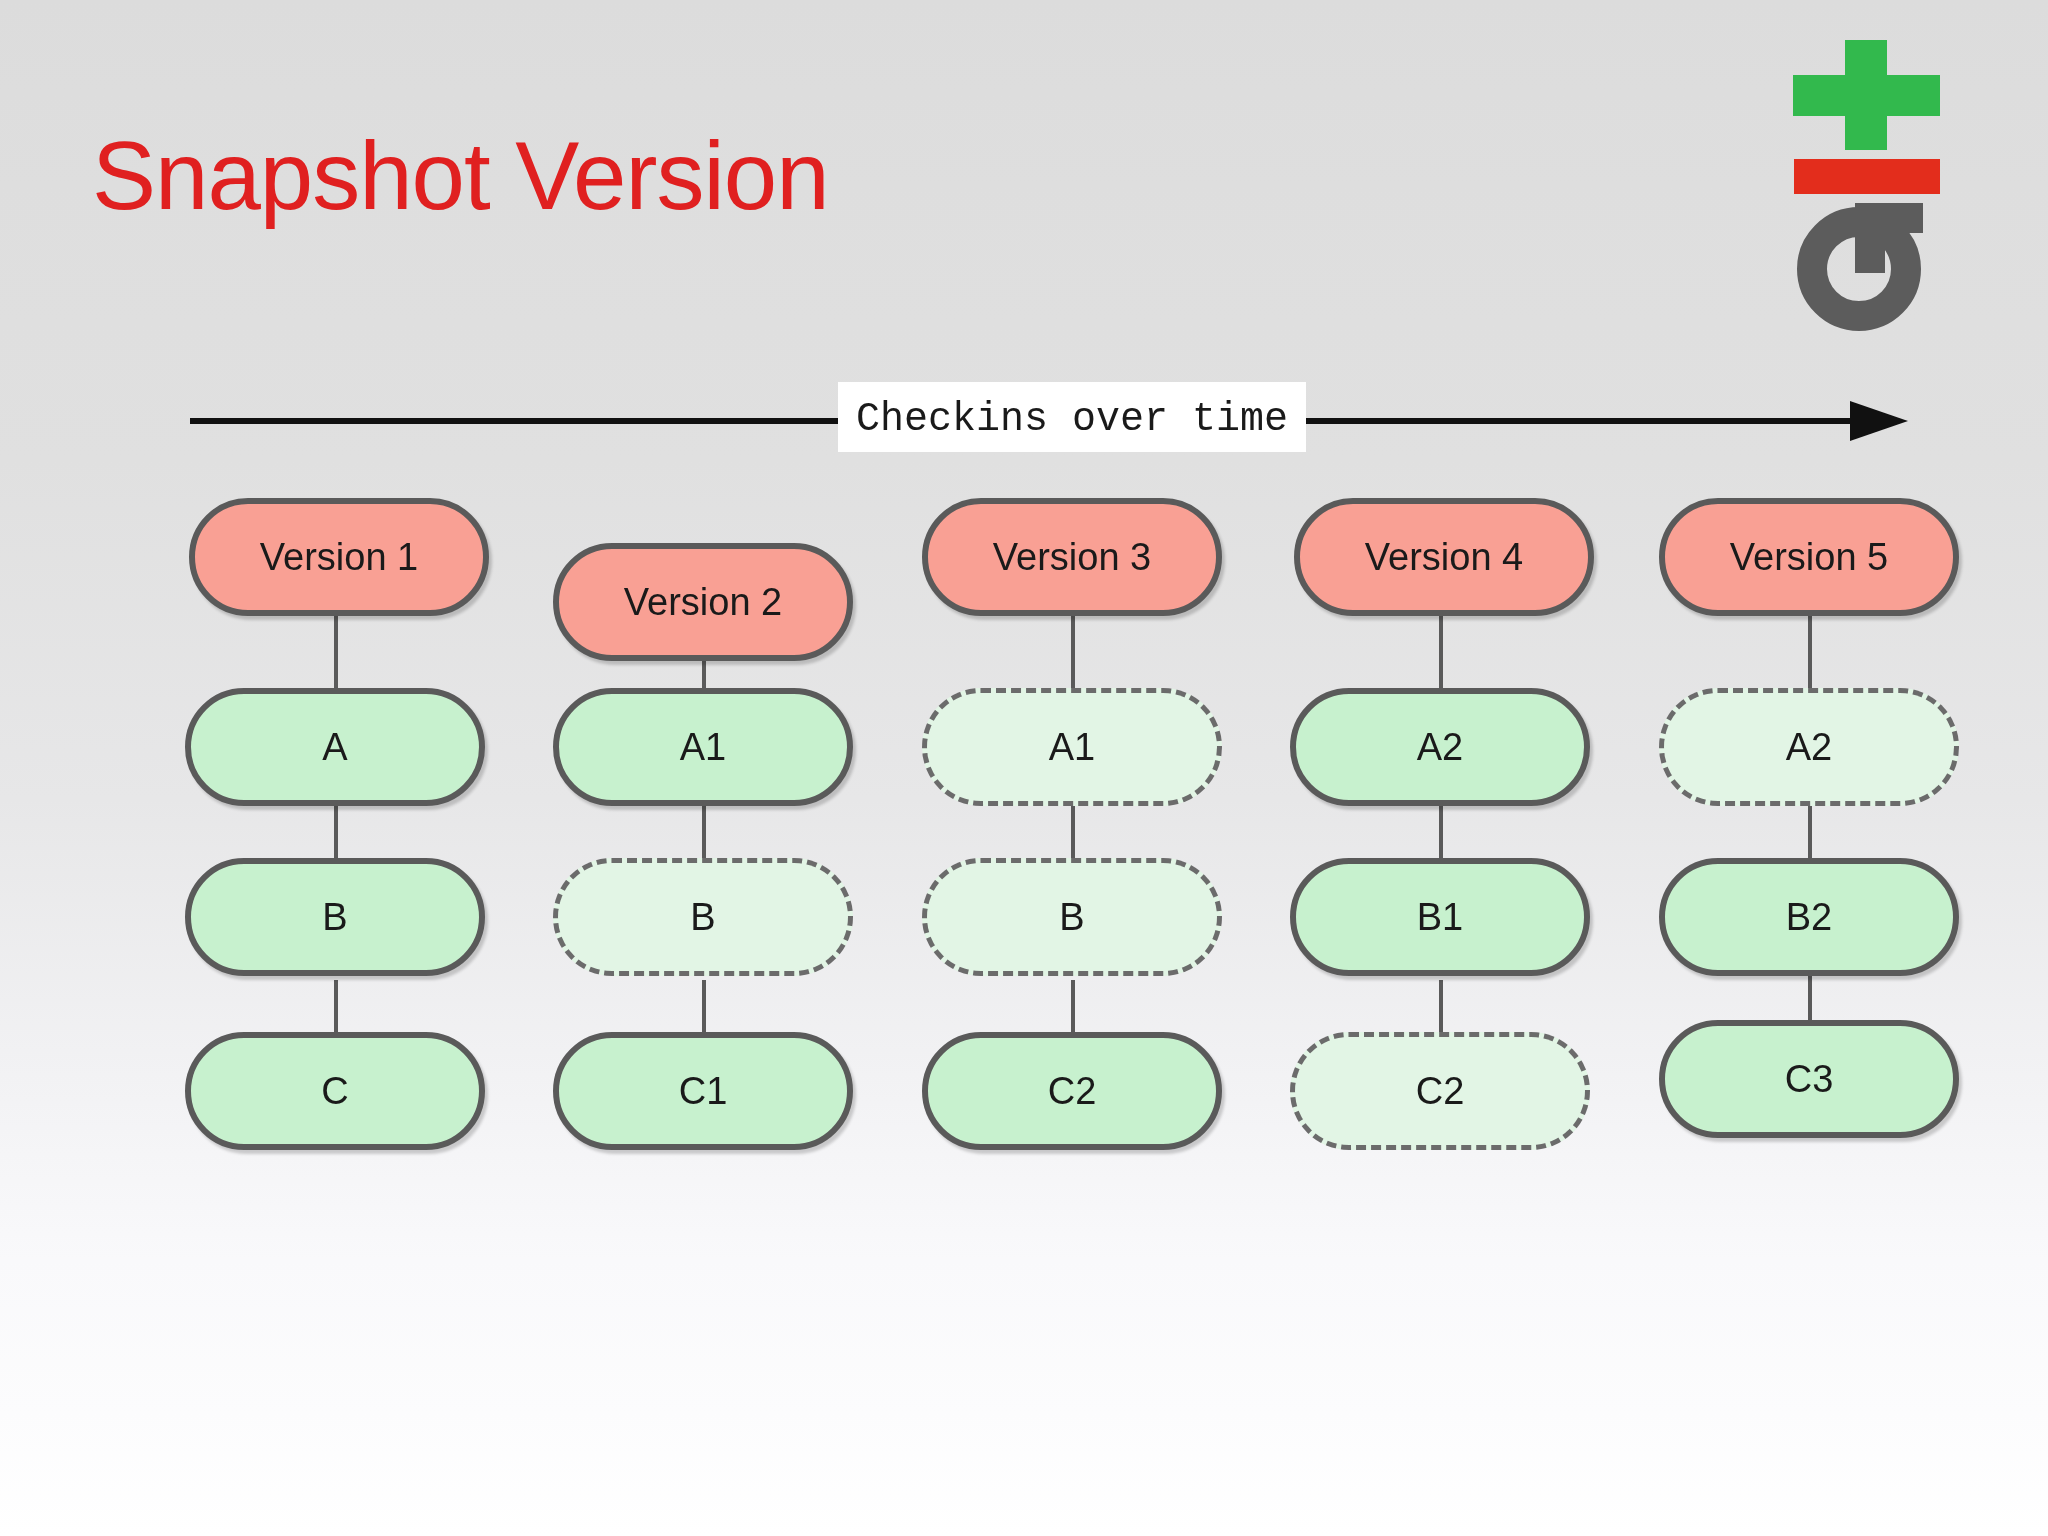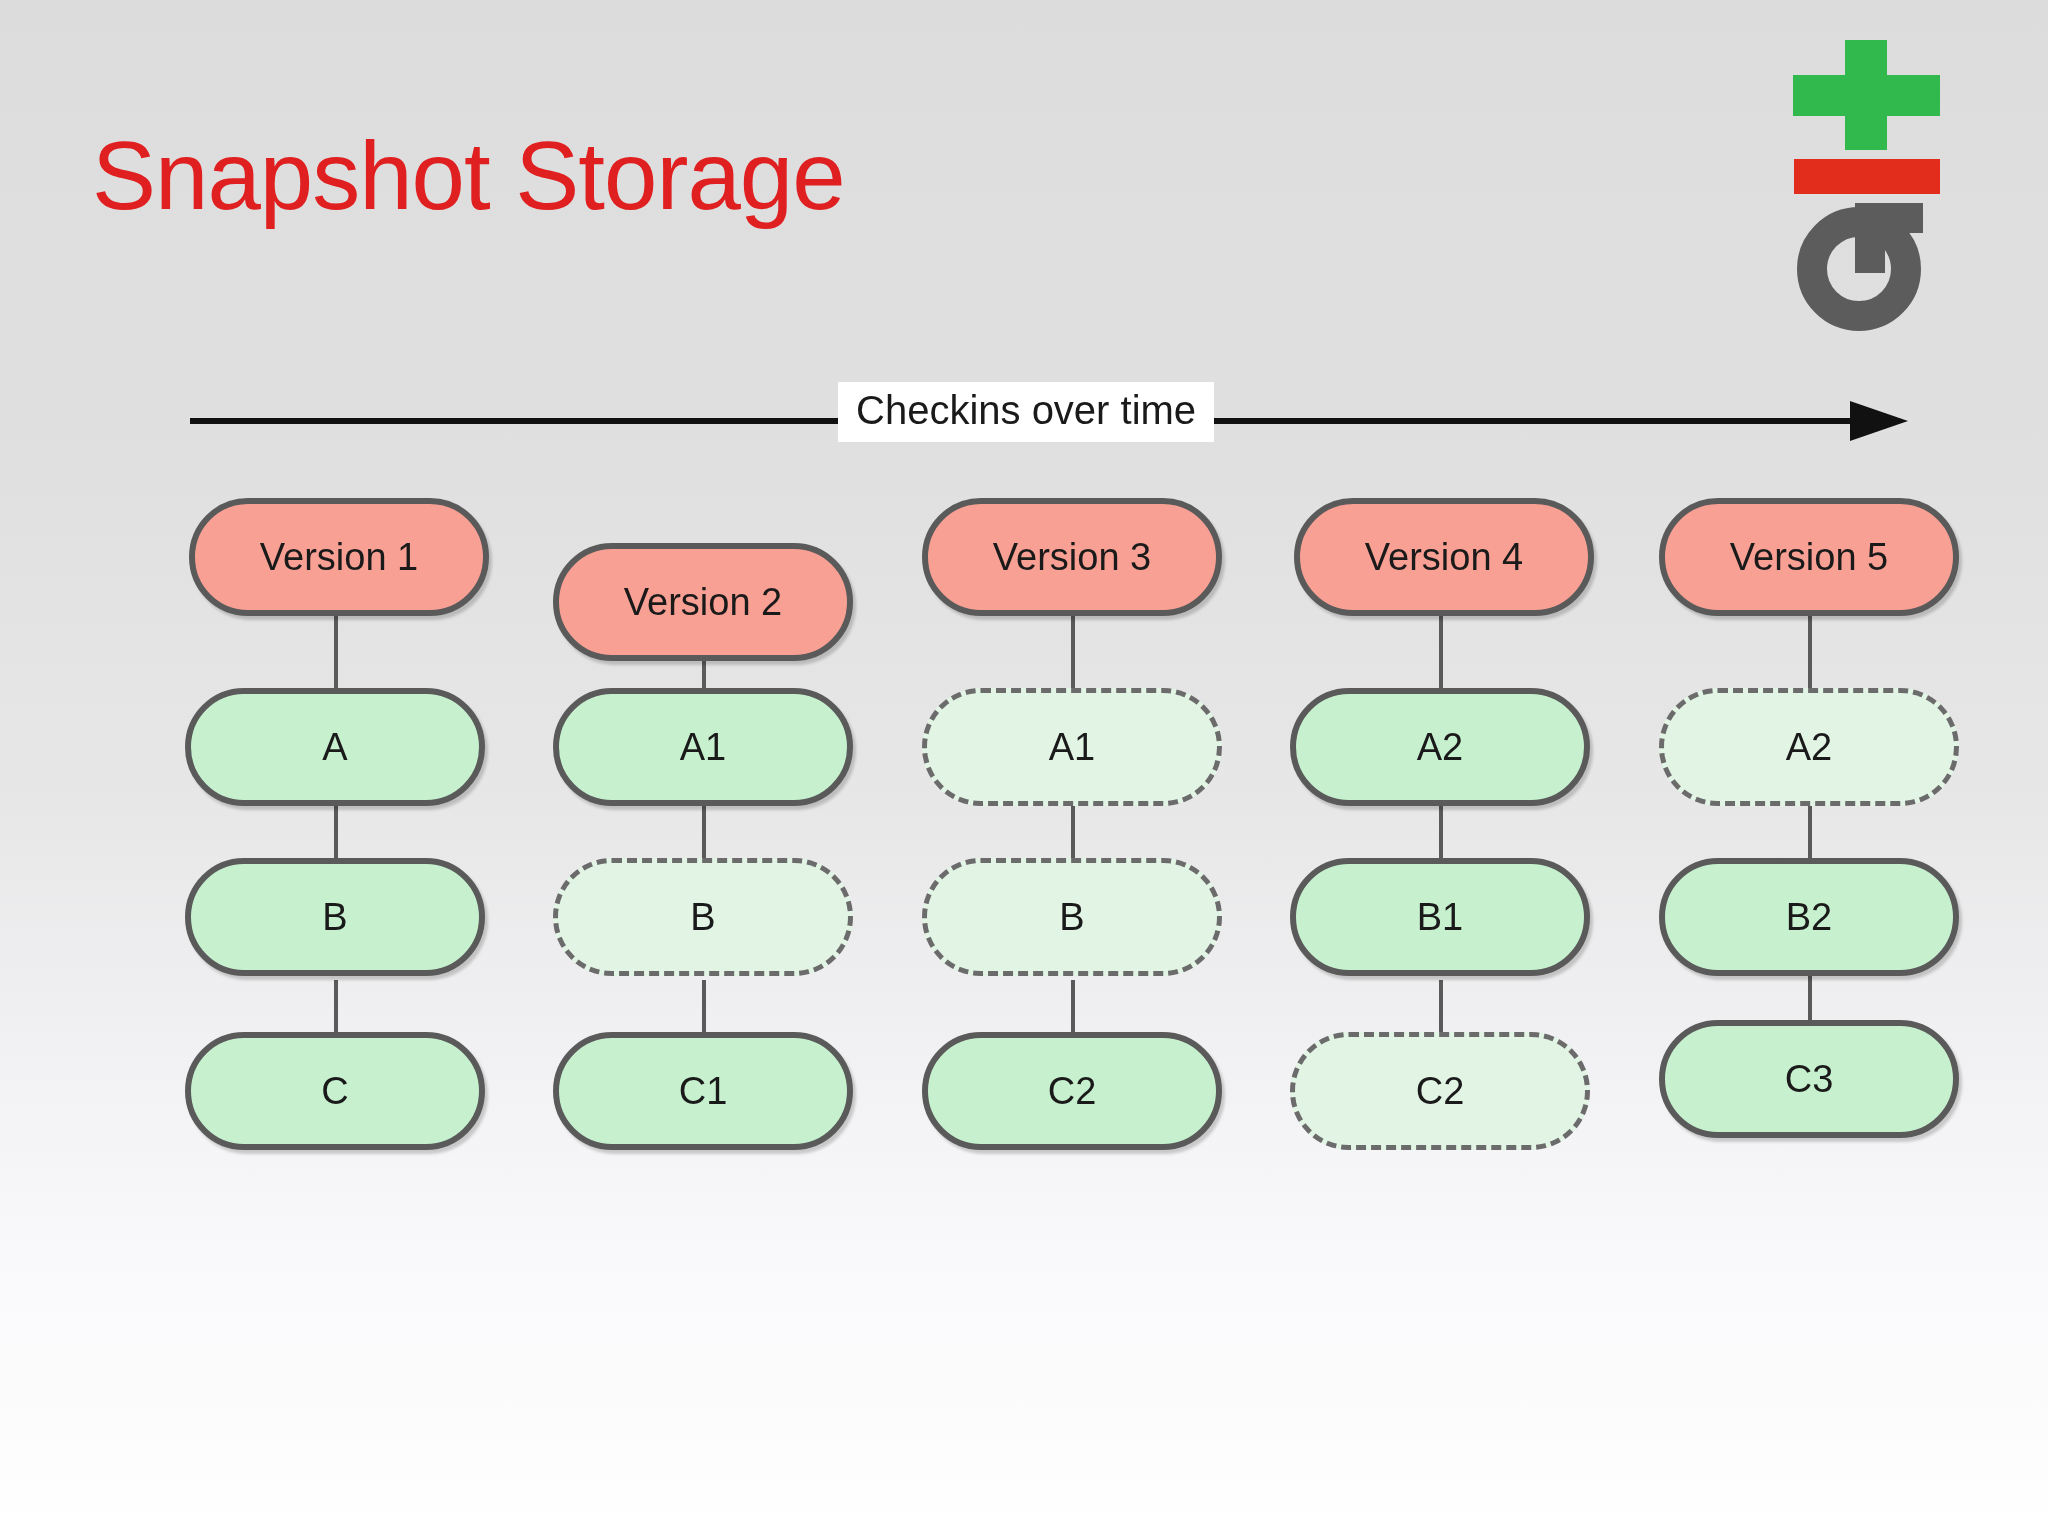--- a/index.html
+++ b/index.html
@@ -132,27 +132,27 @@
     width: 0;
     height: 0;
     border-top: 20px solid transparent;
     border-bottom: 20px solid transparent;
     border-left: 58px solid #111111;
   }
   #timeline-label {
     position: absolute;
     left: 838px;
     top: 382px;
-    padding: 6px 18px 10px 18px;
+    padding: 16px 18px 10px 18px;
     background: #ffffff;
     color: #1a1a1a;
     font-size: 40px;
     line-height: 1.1;
     white-space: nowrap;
-    font-family: Liberation Sans, sans-serif;
+    font-family: Liberation Mono, monospace;
   }
 
   
   #columns {
     position: absolute;
     left: 0;
     top: 0;
     width: 2048px;
     height: 1536px;
   }
@@ -201,21 +201,21 @@
   .node.dashed {
     background: #e2f5e5;
     border: 5px dashed #6b6b6b;
   }
 </style>
 </head>
 <body>
 
 <div id="slide">
 
-  <div id="slide-title">Snapshot Storage</div>
+  <div id="slide-title">Snapshot Version</div>
 
   <div id="git-logo">
     <div class="plus-v"></div>
     <div class="plus-h"></div>
     <div class="red-bar"></div>
     <div class="g-wrap">
       <div class="g-ring"></div>
       <div class="g-arm"></div>
       <div class="g-stem"></div>
     </div>

